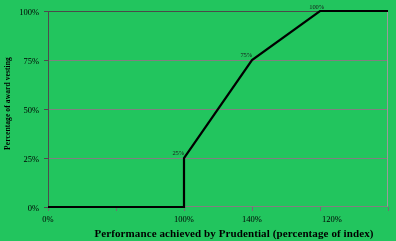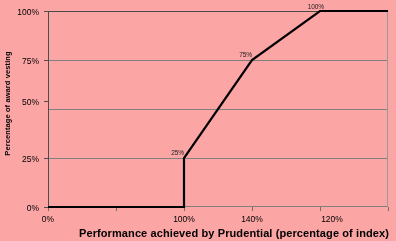--- a/index.html
+++ b/index.html
@@ -4,22 +4,22 @@
 <style>
   html, body {
     margin: 0;
     padding: 0;
     background: #ffffff;
   }
   #chart-root {
     position: relative;
     width: 396px;
     height: 241px;
-    background: #fca5a5;
-    font-family: Liberation Sans, sans-serif;
+    background: #22c55e;
+    font-family: Liberation Serif, serif;
     overflow: hidden;
   }
   
   #y-axis-title {
     position: absolute;
     left: 0px;
     top: 0px;
     width: 14px;
     height: 207px;
     display: flex;
@@ -139,21 +139,21 @@
     <div class="gridline" style="top:147px;"></div>
 
     <div class="plot-frame"></div>
 
     <div class="ytick" style="top:0px;">
       <span class="ytick-label">100%</span>
     </div>
     <div class="ytick" style="top:49px;">
       <span class="ytick-label">75%</span>
     </div>
-    <div class="ytick" style="top:90px;">
+    <div class="ytick" style="top:98px;">
       <span class="ytick-label">50%</span>
     </div>
     <div class="ytick" style="top:147px;">
       <span class="ytick-label">25%</span>
     </div>
     <div class="ytick" style="top:196px;">
       <span class="ytick-label">0%</span>
     </div>
 
     <div class="xtick" style="left:0px;"></div>

